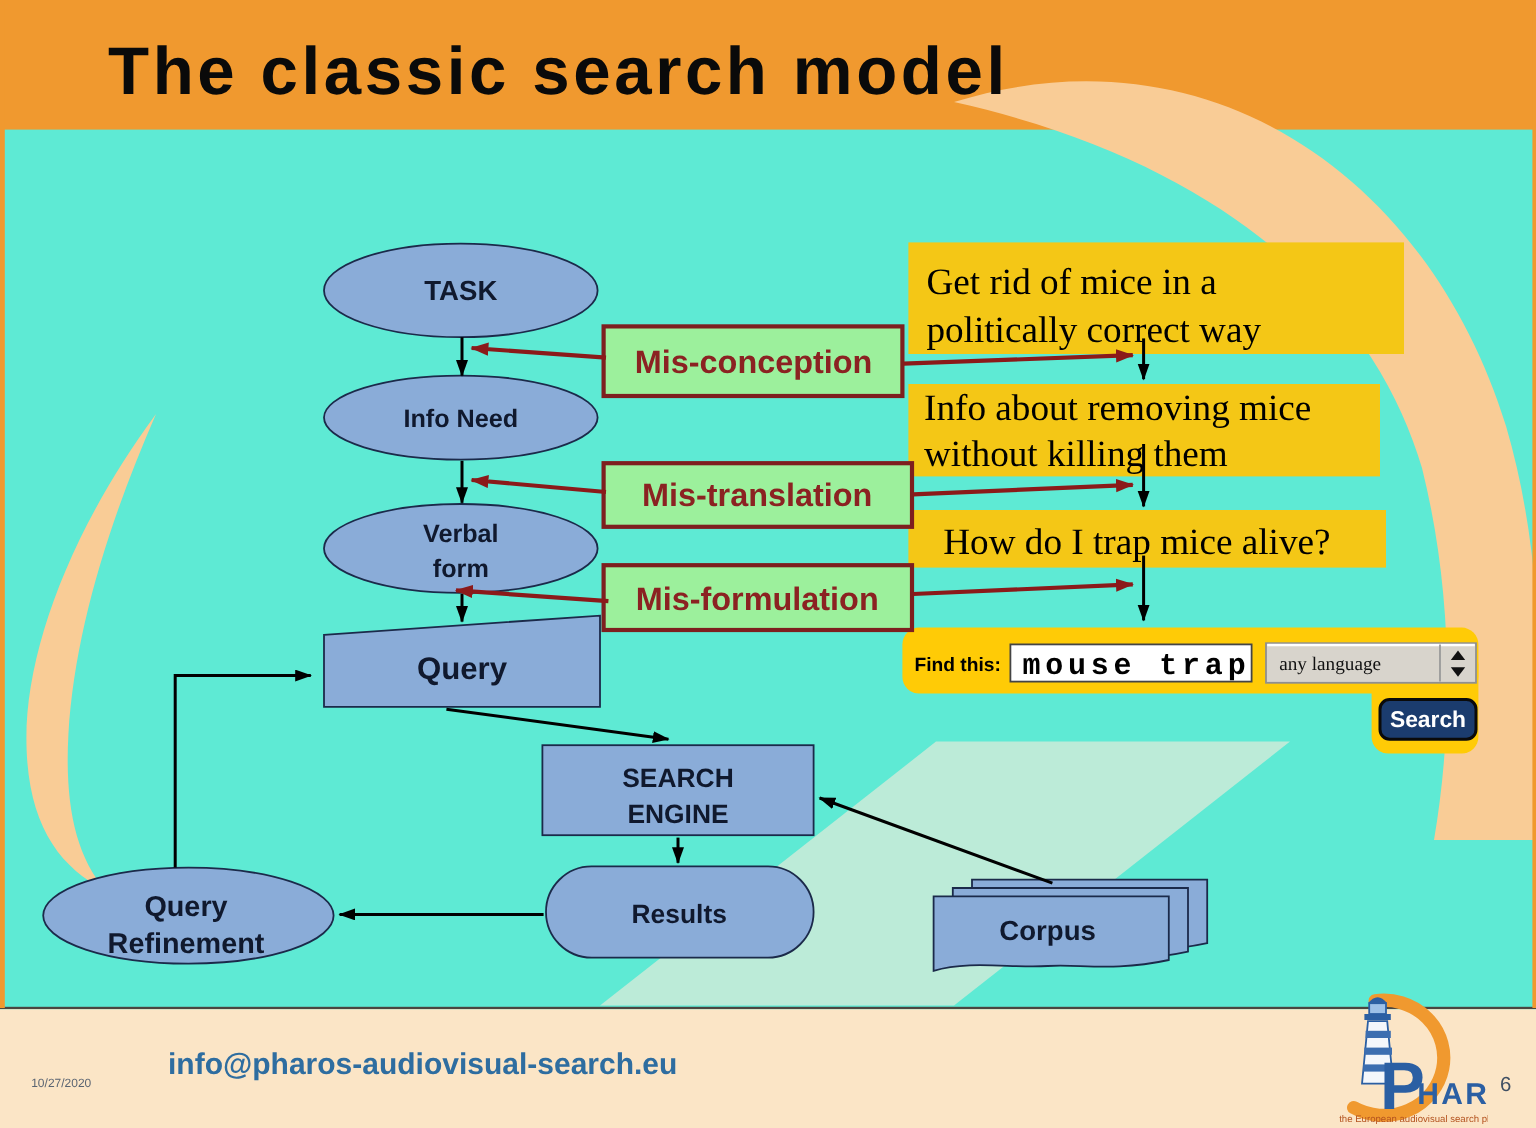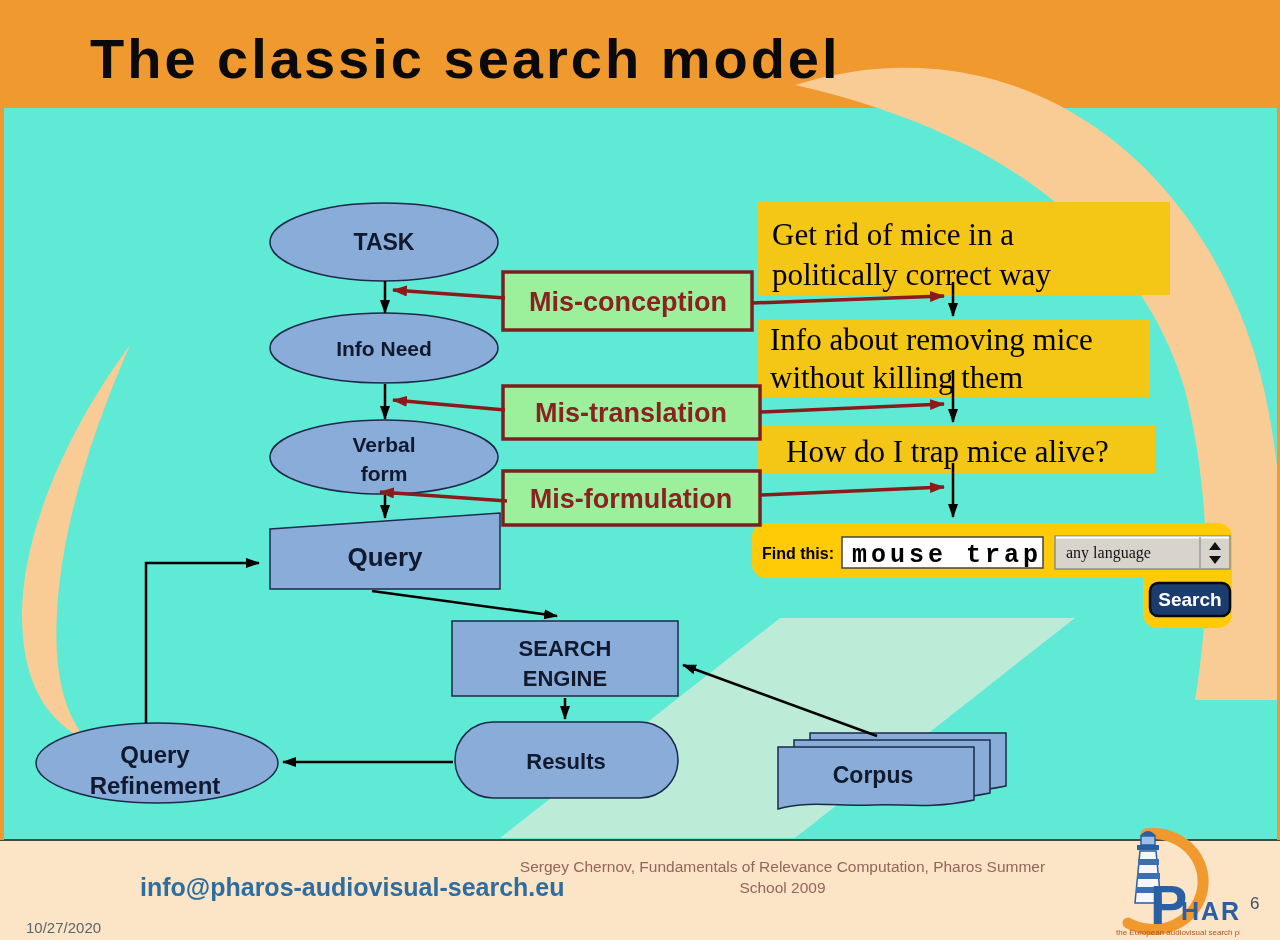--- a/index.html
+++ b/index.html
@@ -20,21 +20,21 @@
   .ser{font-family:"Liberation Serif","DejaVu Serif",serif;fill:#000;font-size:31px;}
   .mono{font-family:"Liberation Mono","DejaVu Sans Mono",monospace;font-weight:bold;
         font-size:25px;letter-spacing:4px;fill:#000;}
   .findl{font-weight:bold;font-size:16px;fill:#000;}
   .ddl{font-family:"Liberation Serif",serif;font-size:16px;fill:#111;}
   .btn-t{font-weight:bold;font-size:19px;fill:#fff;text-anchor:middle;}
   
   .footer{position:absolute;left:0;top:839px;width:1280px;height:101px;z-index:20;}
   .fline{position:absolute;left:0;top:0;width:1280px;height:2px;background:#4a4640;}
   .fbg{position:absolute;left:0;top:2px;width:1280px;height:99px;background:#FBE5C6;}
-  .fdate{position:absolute;left:26px;top:59px;font-size:15px;color:#5a6472;margin-top:21px;}
+  .fdate{position:absolute;left:26px;top:59px;font-size:10px;color:#5a6472;}
   .flinks{position:absolute;left:140px;top:34px;font-size:25px;font-weight:bold;
           color:#2E6DA0;line-height:28px;}
   .fcredit{position:absolute;left:500px;top:17px;width:565px;text-align:center;
            font-size:15.5px;color:#96645C;line-height:21px;}
   .fpage{position:absolute;left:1250px;top:55px;font-size:17px;color:#3f4f63;}
   .flogo{position:absolute;left:1088px;top:-18px;width:152px;height:118px;}
 </style>
 </head>
 <body>
 
@@ -170,24 +170,20 @@
     <polyline points="146,723 146,563 259,563" fill="none" stroke="#000" stroke-width="2.5" marker-end="url(#ab)"></polyline>
     <line x1="877" y1="736" x2="683" y2="665" stroke="#000" stroke-width="2.5" marker-end="url(#ab)"></line>
   </svg>
 
   <div class="footer">
     <div class="fline"></div>
     <div class="fbg"></div>
     <div class="fdate">10/27/2020</div>
     <div class="flinks">
       <div>info@pharos-audiovisual-search.eu</div>
-    </div>
-    <div class="fcredit">
-      <div>Sergey Chernov, Fundamentals of Relevance Computation, Pharos Summer</div>
-      <div>School 2009</div>
     </div>
     <svg class="flogo" viewBox="0 0 152 118">
       <path d="M40,102 A50,48 0 1 0 58,13" fill="none" stroke="#F0992F" stroke-width="11" stroke-linecap="round"></path>
       <g>
         <polygon points="52,30 68,30 73,82 47,82" fill="#f4f7fb" stroke="#2B5FA3" stroke-width="1.5"></polygon>
         <rect x="50" y="38" width="21" height="6" fill="#3C6EB0"></rect>
         <rect x="49" y="52" width="23" height="6" fill="#3C6EB0"></rect>
         <rect x="48" y="66" width="25" height="6" fill="#3C6EB0"></rect>
         <rect x="49" y="24" width="22" height="5" fill="#2B5FA3"></rect>
         <rect x="53" y="15" width="14" height="9" fill="#9cc0e8" stroke="#2B5FA3" stroke-width="1.5"></rect>

